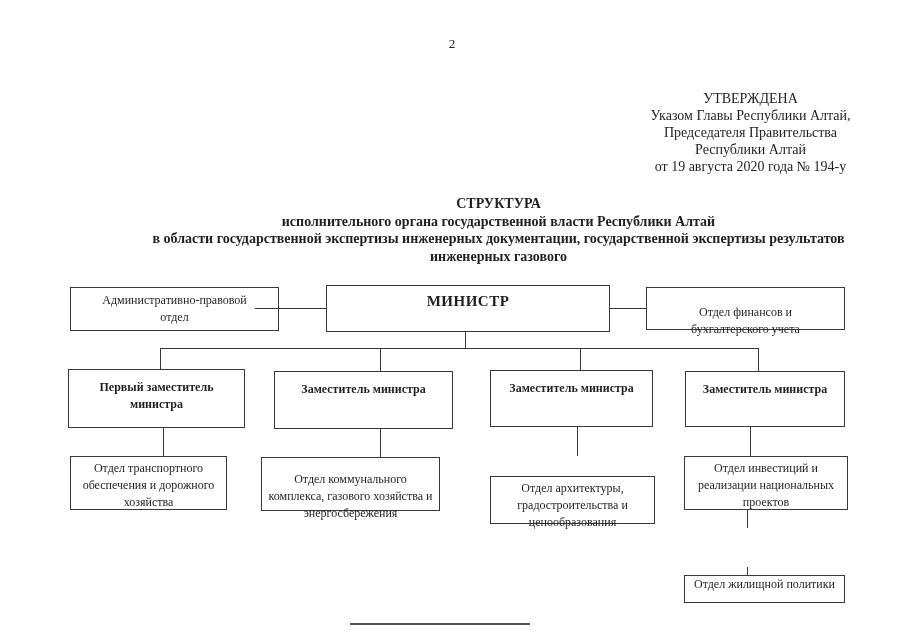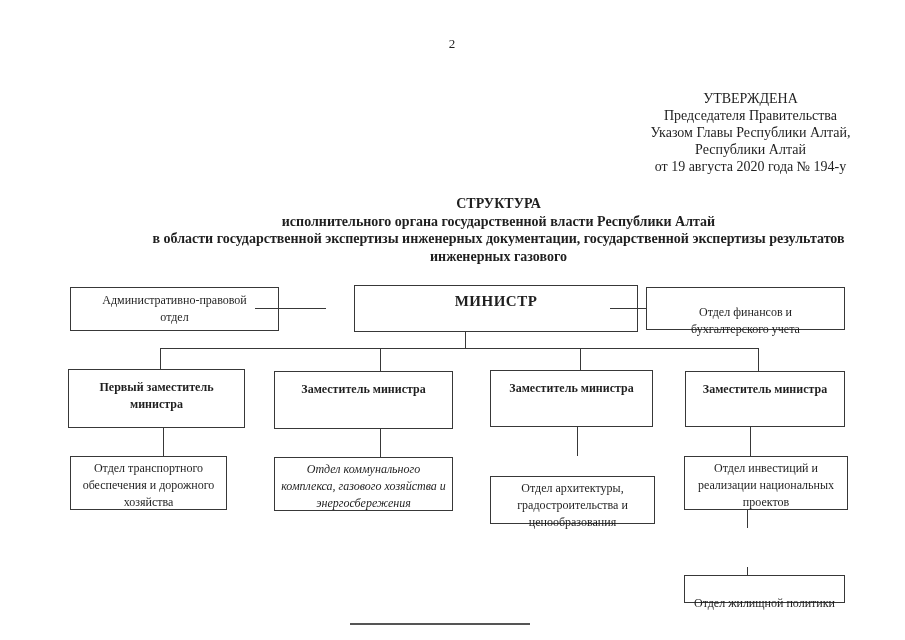--- a/index.html
+++ b/index.html
@@ -43,42 +43,41 @@
     white-space: pre-line;
     font-size: 12px;
     line-height: 17px;
   }
   .box.bold { font-weight: bold; }
   .minister {
     font-weight: bold;
     font-size: 15px;
     letter-spacing: 0.5px;
     padding-top: 7px;
-    margin-left: 28px;
   }
   .hline, .vline { position: absolute; background: #383838; }
   .hline { height: 1px; }
   .vline { width: 1px; }
   .foot-rule {
     position: absolute;
     left: 350px; top: 623px; width: 180px; height: 2px;
     background: #555555;
   }
 </style>
 </head>
 <body>
 
 <div class="page">
 
   <div class="page-number">2</div>
 
   <div class="approval">
     <div>УТВЕРЖДЕНА</div>
+    <div>Указом Главы Республики Алтай,</div>
     <div>Председателя Правительства</div>
-    <div>Указом Главы Республики Алтай,</div>
     <div>Республики Алтай</div>
     <div>от 19 августа 2020 года № 194-у</div>
   </div>
 
   <div class="doc-title">
     <div>СТРУКТУРА</div>
     <div>исполнительного органа государственной власти Республики Алтай</div>
     <div>в области государственной экспертизы инженерных документации, государственной экспертизы результатов</div>
     <div>инженерных газового</div>
   </div>
@@ -108,29 +107,29 @@
   <div class="box bold" style="left:685px; top:371px; width:160px; height:56px; padding-top:9px;">Заместитель министра</div>
 
   <div class="vline" style="left:163px; top:428px; height:28px;"></div>
   <div class="vline" style="left:380px; top:429px; height:28px;"></div>
   <div class="vline" style="left:577px; top:427px; height:29px;"></div>
   <div class="vline" style="left:750px; top:427px; height:29px;"></div>
 
   <div class="box" style="left:70px; top:456px; width:157px; height:54px; padding-top:3px;">Отдел транспортного
 обеспечения и дорожного
 хозяйства</div>
-  <div class="box" style="left:274px; top:457px; width:179px; height:54px; padding-top:3px;font-style:italic;">Отдел коммунального
+  <div class="box" style="left:261px; top:457px; width:179px; height:54px; padding-top:13px;">Отдел коммунального
 комплекса, газового хозяйства и
 энергосбережения</div>
   <div class="box" style="left:490px; top:456px; width:165px; height:48px; padding-top:3px;margin-top:20px;">Отдел архитектуры,
 градостроительства и
 ценообразования</div>
   <div class="box" style="left:684px; top:456px; width:164px; height:54px; padding-top:3px;">Отдел инвестиций и
 реализации национальных
 проектов</div>
 
   <div class="vline" style="left:747px; top:510px; height:18px;"></div>
   <div class="vline" style="left:747px; top:567px; height:8px;"></div>
-  <div class="box" style="left:684px; top:575px; width:161px; height:28px; padding-top:19px;">Отдел жилищной политики</div>
+  <div class="box" style="left:684px; top:575px; width:161px; height:28px; padding-top:0;">Отдел жилищной политики</div>
 
   <div class="foot-rule"></div>
 
 </div>
 
 </body></html>

